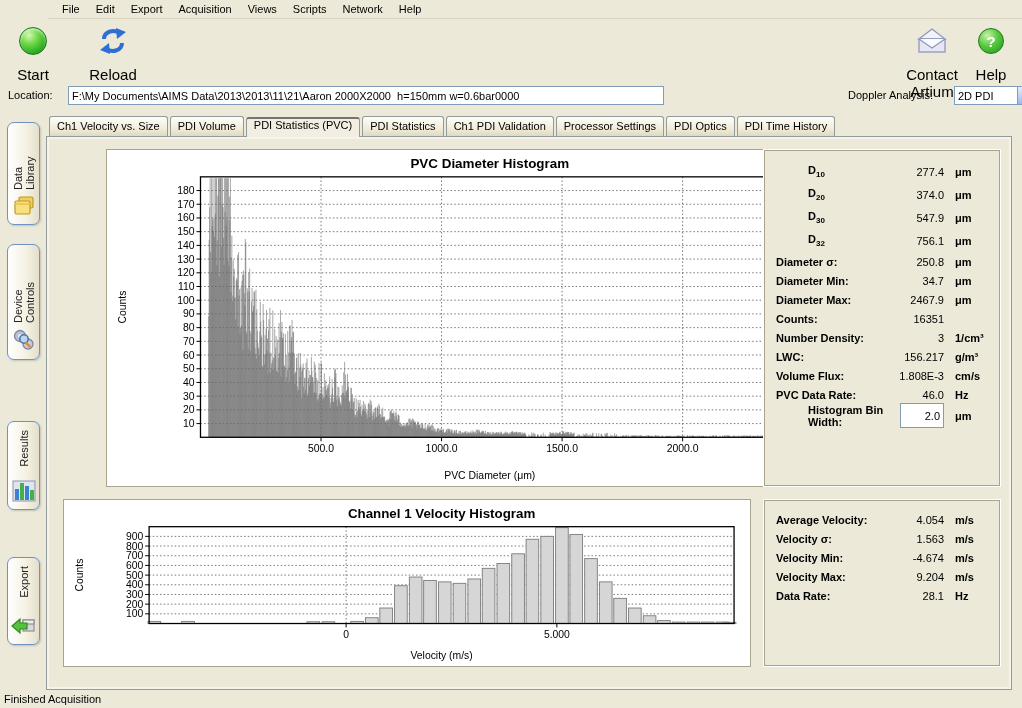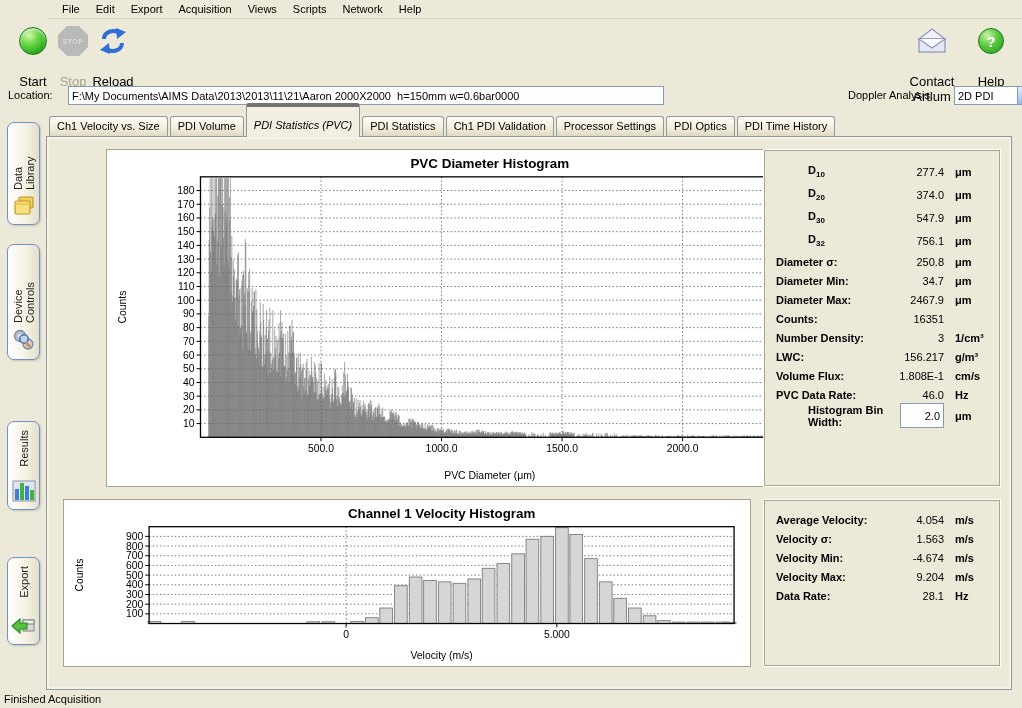--- a/index.html
+++ b/index.html
@@ -10,21 +10,21 @@
   }
   
   .menubar { position:absolute; left:0; top:0; width:100%; height:19px;
     display:flex; align-items:center; padding-left:6px; background:#ece9d8;
     border-bottom:1px solid #d8d4c0;margin-left:48px; }
   .menu-item { padding:2px 8px; cursor:default; }
   
   .toolbar { position:absolute; left:0; top:20px; width:100%; height:62px; }
   .toolbtn { position:absolute; top:4px; width:58px; text-align:center; cursor:default; }
   .toolbtn .ticon { height:34px; display:flex; align-items:center; justify-content:center; }
-  .toolbtn .tlabel { margin-top:16px; font-size:13px; }
+  .toolbtn .tlabel { margin-top:8px; font-size:15px; }
   .toolbtn.disabled .tlabel { color:#a9a492; }
   .ball { width:28px; height:28px; border-radius:50%;
     background:radial-gradient(circle at 35% 28%, #d6f7b0 0%, #6fd84a 35%, #2eae24 70%, #187e14 100%);
     border:1px solid #1c7a18; box-shadow:inset 0 2px 3px rgba(255,255,255,.6); }
   .octagon { width:30px; height:30px; background:#b9b9b9;
     clip-path:polygon(30% 0,70% 0,100% 30%,100% 70%,70% 100%,30% 100%,0 70%,0 30%);
     display:flex; align-items:center; justify-content:center;
     color:#d9d9d9; font-weight:bold; font-size:7px; letter-spacing:.5px; }
   .helpball { width:26px; height:26px; border-radius:50%;
     background:radial-gradient(circle at 35% 28%, #c9f2a8 0%, #58c93e 45%, #1f9420 100%);
@@ -52,22 +52,22 @@
     padding:8px 0 5px 0; cursor:default; box-shadow:1px 1px 2px rgba(120,120,110,.35); }
   .side-label { writing-mode:vertical-rl; transform:rotate(180deg); font-size:11px; color:#222; }
   .side-icon { margin-top:5px; }
   
   .content { position:absolute; left:46px; top:112px; width:968px; height:578px; }
   .tabbar { position:relative; display:flex; align-items:flex-end; height:24px;
     padding-left:3px; z-index:2; }
   .tab { border:1px solid #919b9c; border-bottom:none; border-radius:3px 3px 0 0;
     background:linear-gradient(180deg,#fefdf9 0%,#f1edda 60%,#dfd9bf 100%);
     padding:3px 7px 4px 7px; margin-right:2px; cursor:default; white-space:nowrap; }
-  .tab.active { background:#f2efe2; border-top:4px solid #737373; padding-top:12px;
-    margin-bottom:-1px; padding-bottom:6px;font-style:italic; }
+  .tab.active { background:#f2efe2; border-top:2px solid #737373; padding-top:0;
+    margin-bottom:-1px; padding-bottom:6px; }
   .tabpage { position:absolute; left:0; top:24px; width:966px; height:554px;
     border:1px solid #919b9c; background:#ece9d8; box-shadow:inset 0 0 0 2px #f5f3ea; }
   
   .chart-panel { position:absolute; background:#fff; border:1px solid #a8a48e; }
   .chart1 { left:16px; top:12px; width:688px; height:338px;margin-left:43px; }
   .chart2 { left:16px; top:362px; width:688px; height:168px; }
   .stats-panel { position:absolute; border:1px solid #fff;
     box-shadow:inset 0 0 0 1px #a8a48e; padding:10px 12px 0 12px; background:#ece9d8; }
   .stats1 { left:716px; top:12px; width:238px; height:338px; }
   .stats2 { left:716px; top:362px; width:238px; height:168px; }
@@ -97,28 +97,20 @@
     <div class="menu-item">Network</div>
     <div class="menu-item">Help</div>
   </div>
 
 <div class="toolbar">
   <div class="toolbtn" style="left:4px;">
     <div class="ticon">
         <div class="ball"></div>
       </div>
     <div class="tlabel">Start</div>
-  </div>
-  <div class="toolbtn disabled" style="left:44px;">
-    <div class="ticon">
-        <div class="octagon">
-          <span>STOP</span>
-        </div>
-      </div>
-    <div class="tlabel">Stop</div>
   </div>
   <div class="toolbtn" style="left:84px;">
     <div class="ticon">
       <svg width="30" height="28" viewBox="0 0 30 28">
         <path d="M6 12 A9 8 0 0 1 22 7" fill="none" stroke="#2e6fd6" stroke-width="4"></path>
         <polygon points="18,1 28,5 19,12" fill="#2e6fd6"></polygon>
         <path d="M24 16 A9 8 0 0 1 8 21" fill="none" stroke="#2e6fd6" stroke-width="4"></path>
         <polygon points="12,27 2,23 11,16" fill="#2e6fd6"></polygon>
       </svg>
     </div>
@@ -327,21 +319,21 @@
           <span class="stat-value">3</span>
           <span class="stat-unit">1/cm³</span>
         </div>
         <div class="stat-row">
           <span class="stat-label">LWC:</span>
           <span class="stat-value">156.217</span>
           <span class="stat-unit">g/m³</span>
         </div>
         <div class="stat-row">
           <span class="stat-label">Volume Flux:</span>
-          <span class="stat-value">1.808E-1</span>
+          <span class="stat-value">1.808E-3</span>
           <span class="stat-unit">cm/s</span>
         </div>
         <div class="stat-row">
           <span class="stat-label">PVC Data Rate:</span>
           <span class="stat-value">46.0</span>
           <span class="stat-unit">Hz</span>
         </div>
         <div class="stat-row tall">
           <span class="stat-label">Histogram Bin Width:</span>
           <input class="bin-input" value="2.0" style="">

